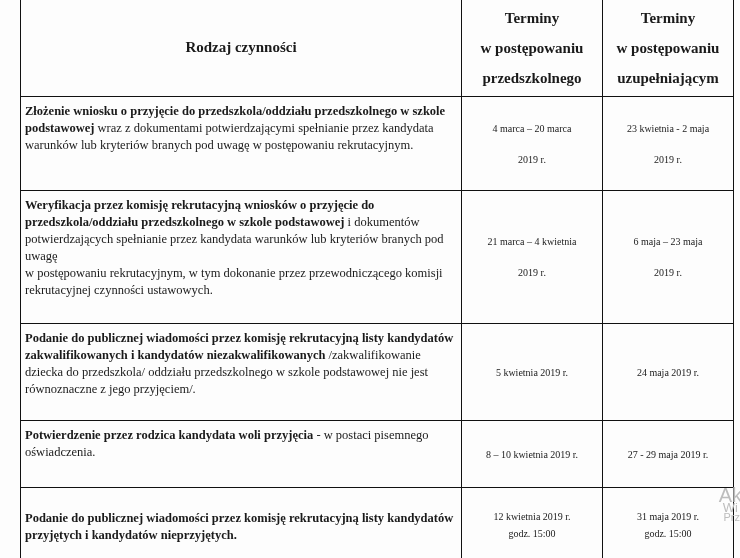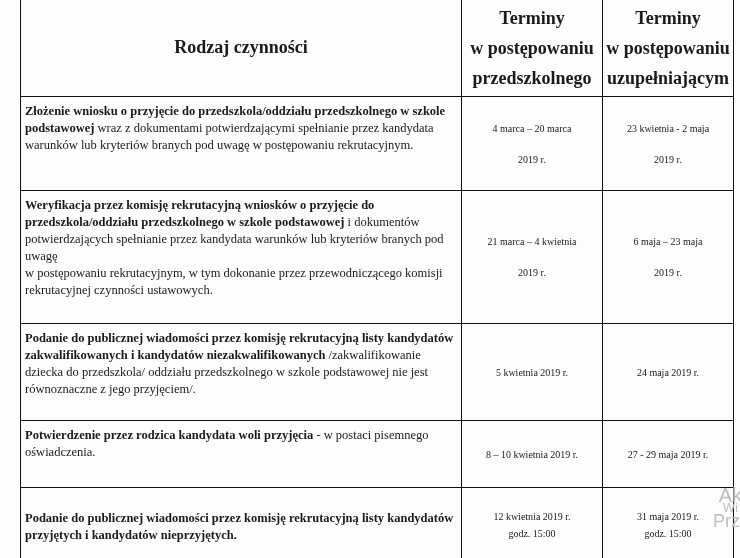--- a/index.html
+++ b/index.html
@@ -1,20 +1,20 @@
 <!DOCTYPE html>
 <html><head>
 <meta charset="utf-8">
 <style>
   html, body { margin: 0; padding: 0; background: #fdfdfd; }
   body { width: 740px; height: 558px; overflow: hidden; position: relative;
          font-family: "Liberation Serif", "DejaVu Serif", serif; color: #1a1a1a; }
   .doc-table { position: absolute; left: 20px; top: -2px; border-collapse: collapse; table-layout: fixed; }
   .doc-table td, .doc-table th { border: 1.5px solid #111; padding: 0; vertical-align: middle; }
-  .doc-table th { font-weight: bold; font-size: 18px; text-align: center; }
+  .doc-table th { font-weight: bold; font-size: 15px; text-align: center; }
   .col1 { width: 441px; }
   .col2 { width: 141px; }
   .col3 { width: 131px; }
   .hdr-row { height: 98px; }
   .hdr-terms { line-height: 30px; padding-top: 0; }
   .hdr-terms span { display: block; }
   .desc { font-size: 12.5px; line-height: 17px; padding: 0 4px 0 4px !important; text-align: left; }
   .desc b { font-weight: bold; }
   .date { font-size: 10px; text-align: center; line-height: 31px; margin-top: 40px; }
   .date span { display: block; }
@@ -23,21 +23,21 @@
   .r2 { height: 133px; }
   .r3 { height: 97px; }
   .r4 { height: 67px; }
   .r5 { height: 80px; }
   .desc.top-pad { vertical-align: top; padding-top: 6px !important; }
   .desc.r1pad { vertical-align: top; padding-top: 6px !important; }
   .r5 .desc { padding-top: 22px !important; vertical-align: top; }
   .r5 .date { vertical-align: top; padding-top: 20px; }
   .watermark { position: absolute; right: 2px; color: #bdbdbd; font-family: "Liberation Sans", sans-serif; }
   .wm1 { top: 484px; font-size: 20px; right: -2px; }
-  .wm2 { top: 511px; font-size: 18px; right: 0px; }
+  .wm2 { top: 511px; font-size: 11px; right: 0px; }
   .wm3 { top: 500px; font-size: 13px; right: 2px; }
 </style>
 </head>
 <body>
 
 <table class="doc-table">
   <colgroup>
     <col class="col1">
       <col class="col2">
       <col class="col3">

